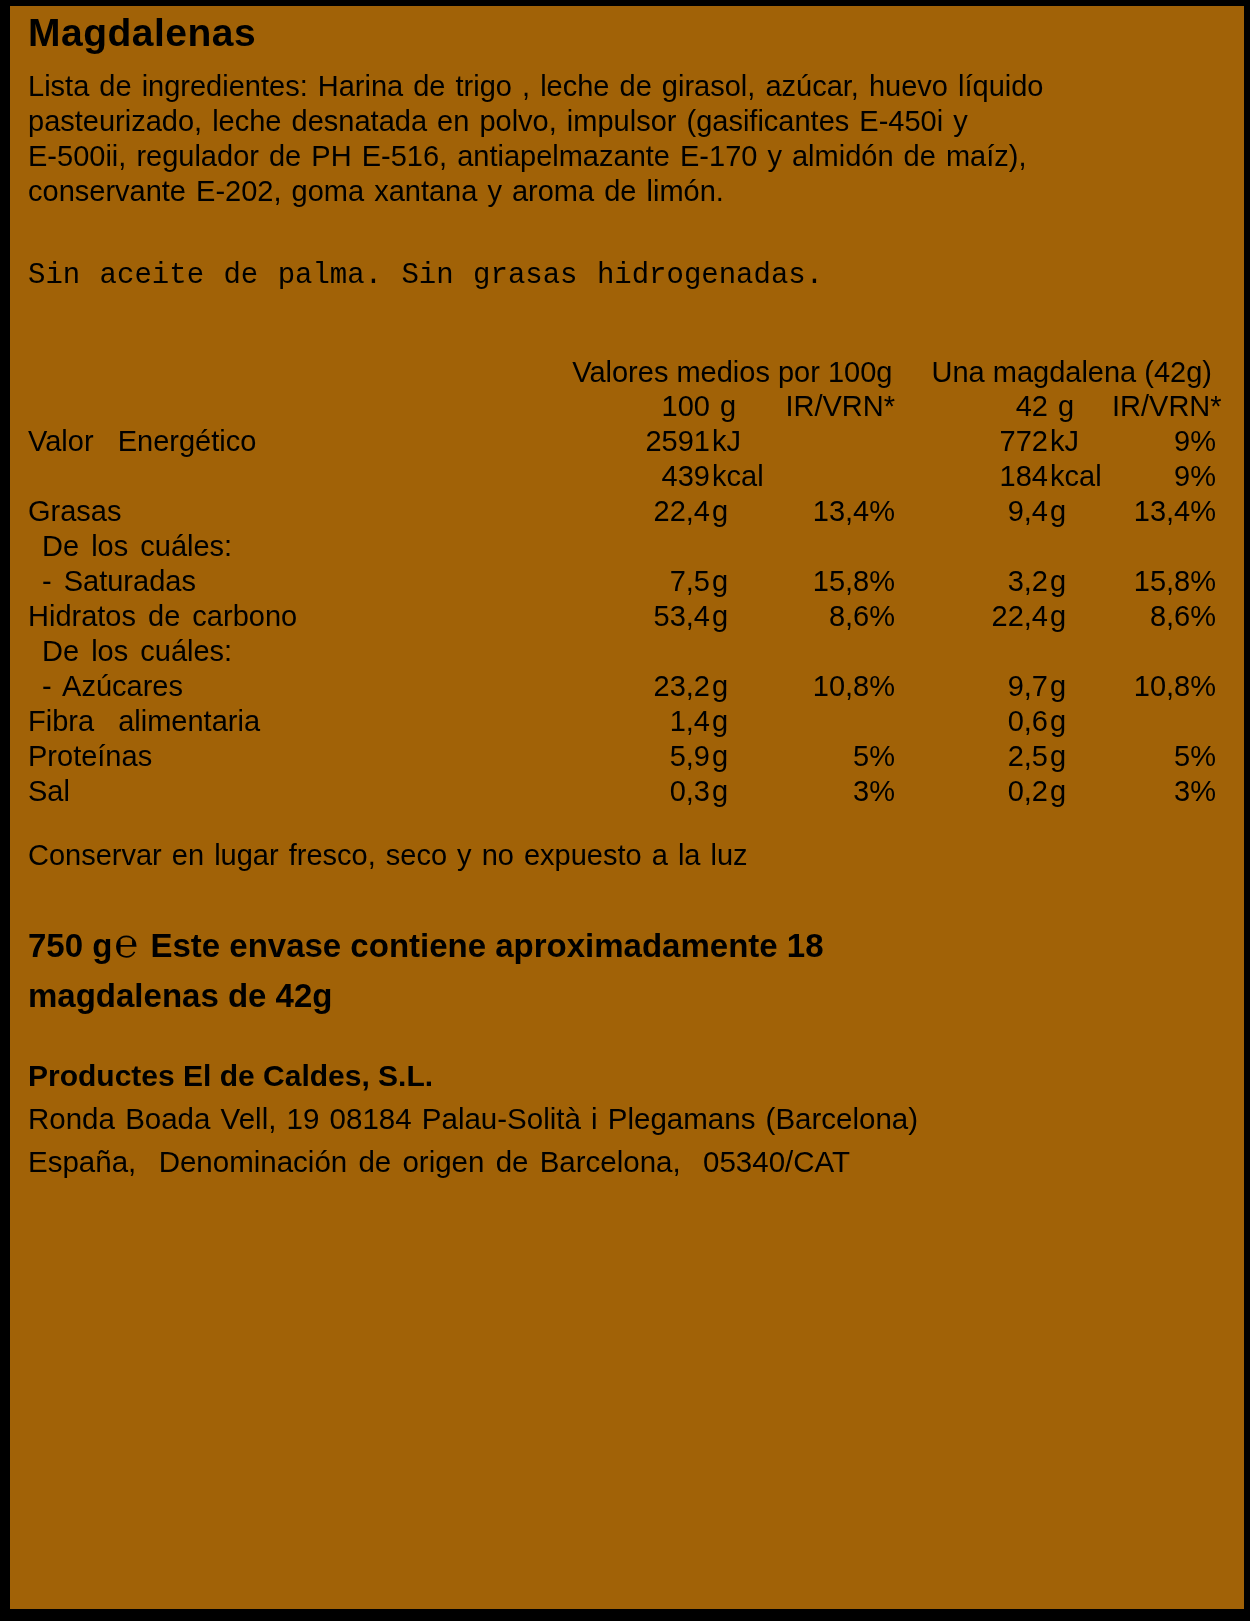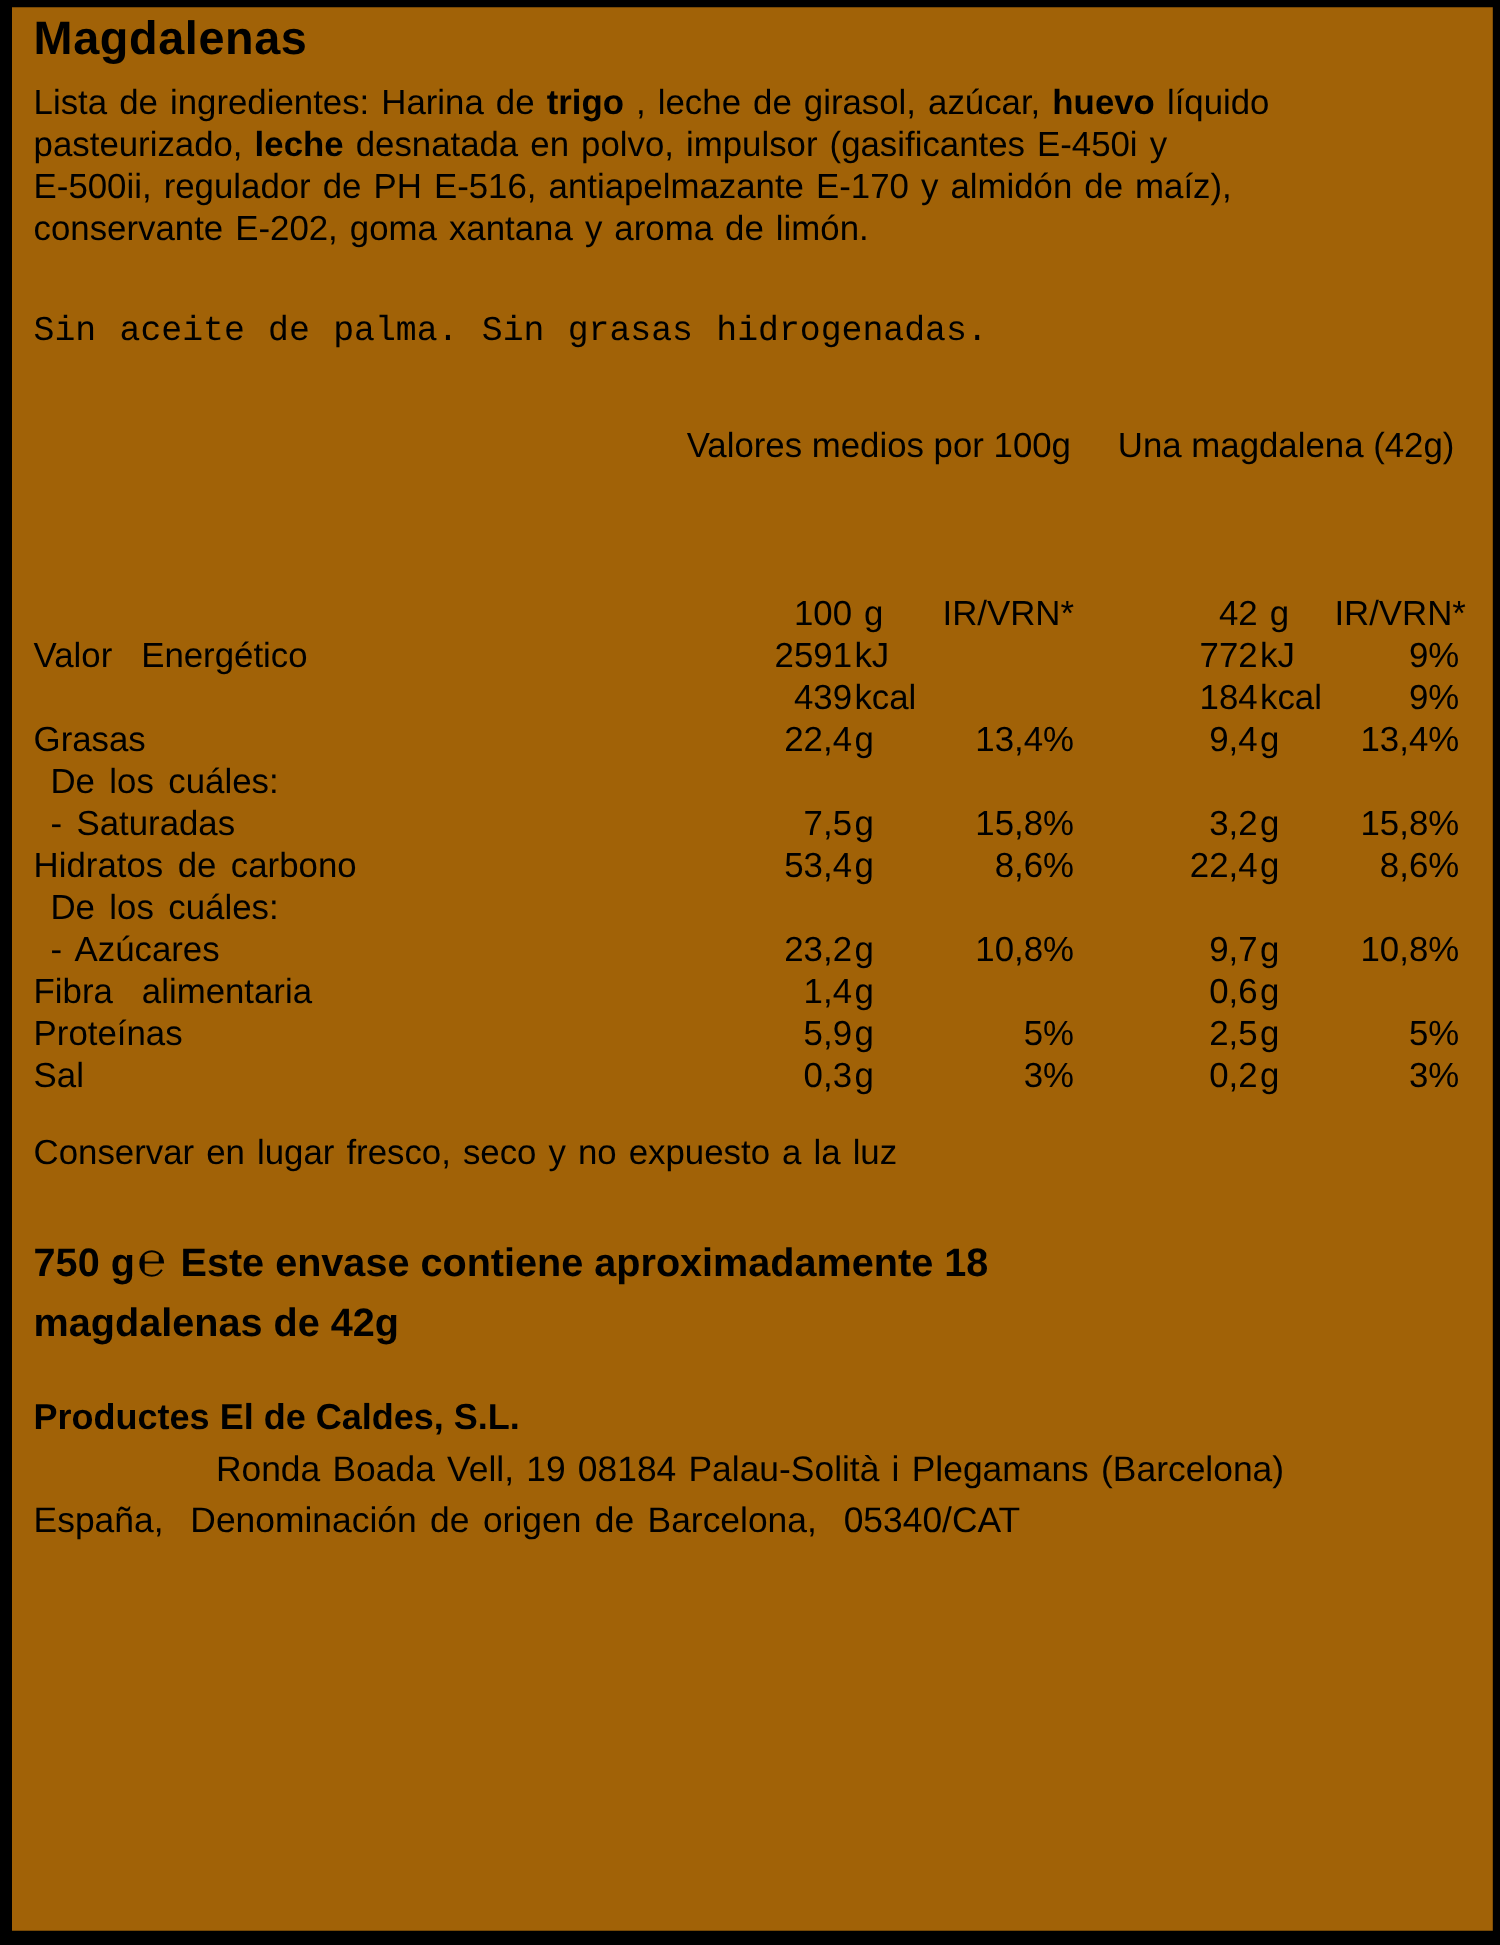--- a/index.html
+++ b/index.html
@@ -20,30 +20,30 @@
   .product-title {
     font-size: 39px; font-weight: bold;
     line-height: 46px; margin: 0; letter-spacing: 0.5px;
   }
 
   .ingredients {
     font-size: 29px; line-height: 35px;
     margin-top: 13px; white-space: pre-wrap;
     word-spacing: 2px;
   }
-  .ingredients b { font-weight: bold; text-align: center; }
+  .ingredients b { font-weight: normal; text-align: center; }
 
   .claims { font-size: 29px; line-height: 30px; margin-top: 52px; word-spacing: 2px; font-family: Liberation Mono, monospace; }
 
   .values-header {
     display: flex; justify-content: flex-end; gap: 39px;
     font-size: 29px; line-height: 34px; margin-top: 64px; padding-right: 10px;
   }
 
-  .nutrition-table { margin-top: 106px; font-size: 29px; line-height: 35px; }
+  .nutrition-table { font-size: 29px; line-height: 35px; }
   .t-row { display: flex; }
   .t-label  { width: 452px; white-space: pre-wrap; word-spacing: 4px; }
   .t-label.indent { width: 438px; padding-left: 14px; }
   .t-num  { width: 230px; text-align: right; }
   .t-unit { width: 62px;  text-align: left; white-space: pre; padding-left: 2px; }
   .t-pct  { width: 121px; text-align: right; }
   .t-num2 { width: 153px; text-align: right; }
   .t-pct2 { width: 104px; text-align: right; }
 
   .footnote { margin-top: 256px; font-size: 29px; line-height: 34px; word-spacing: 5px; }
@@ -51,21 +51,21 @@
 
   .net-content {
     margin-top: 49px; max-width: 1020px;
     font-size: 33px; font-weight: bold; line-height: 50px;
     white-space: pre-wrap;
   }
   .e-sign { font-weight: normal; font-size: 40px; line-height: 40px; margin: 0 12px 0 2px; }
 
   .manufacturer { margin-top: 24px; }
   .m-name   { font-size: 30px; font-weight: bold; line-height: 43px; }
-  .m-addr   { font-size: 29.5px; line-height: 43px; word-spacing: 2px; text-align: center; }
+  .m-addr   { font-size: 29.5px; line-height: 43px; word-spacing: 2px; }
   .m-origin { font-size: 29.5px; line-height: 43px; white-space: pre-wrap; word-spacing: 3px; }
 </style>
 </head>
 <body>
 
 <div class="label-frame">
   <div class="content">
 
     <h1 class="product-title">Magdalenas</h1>
 

